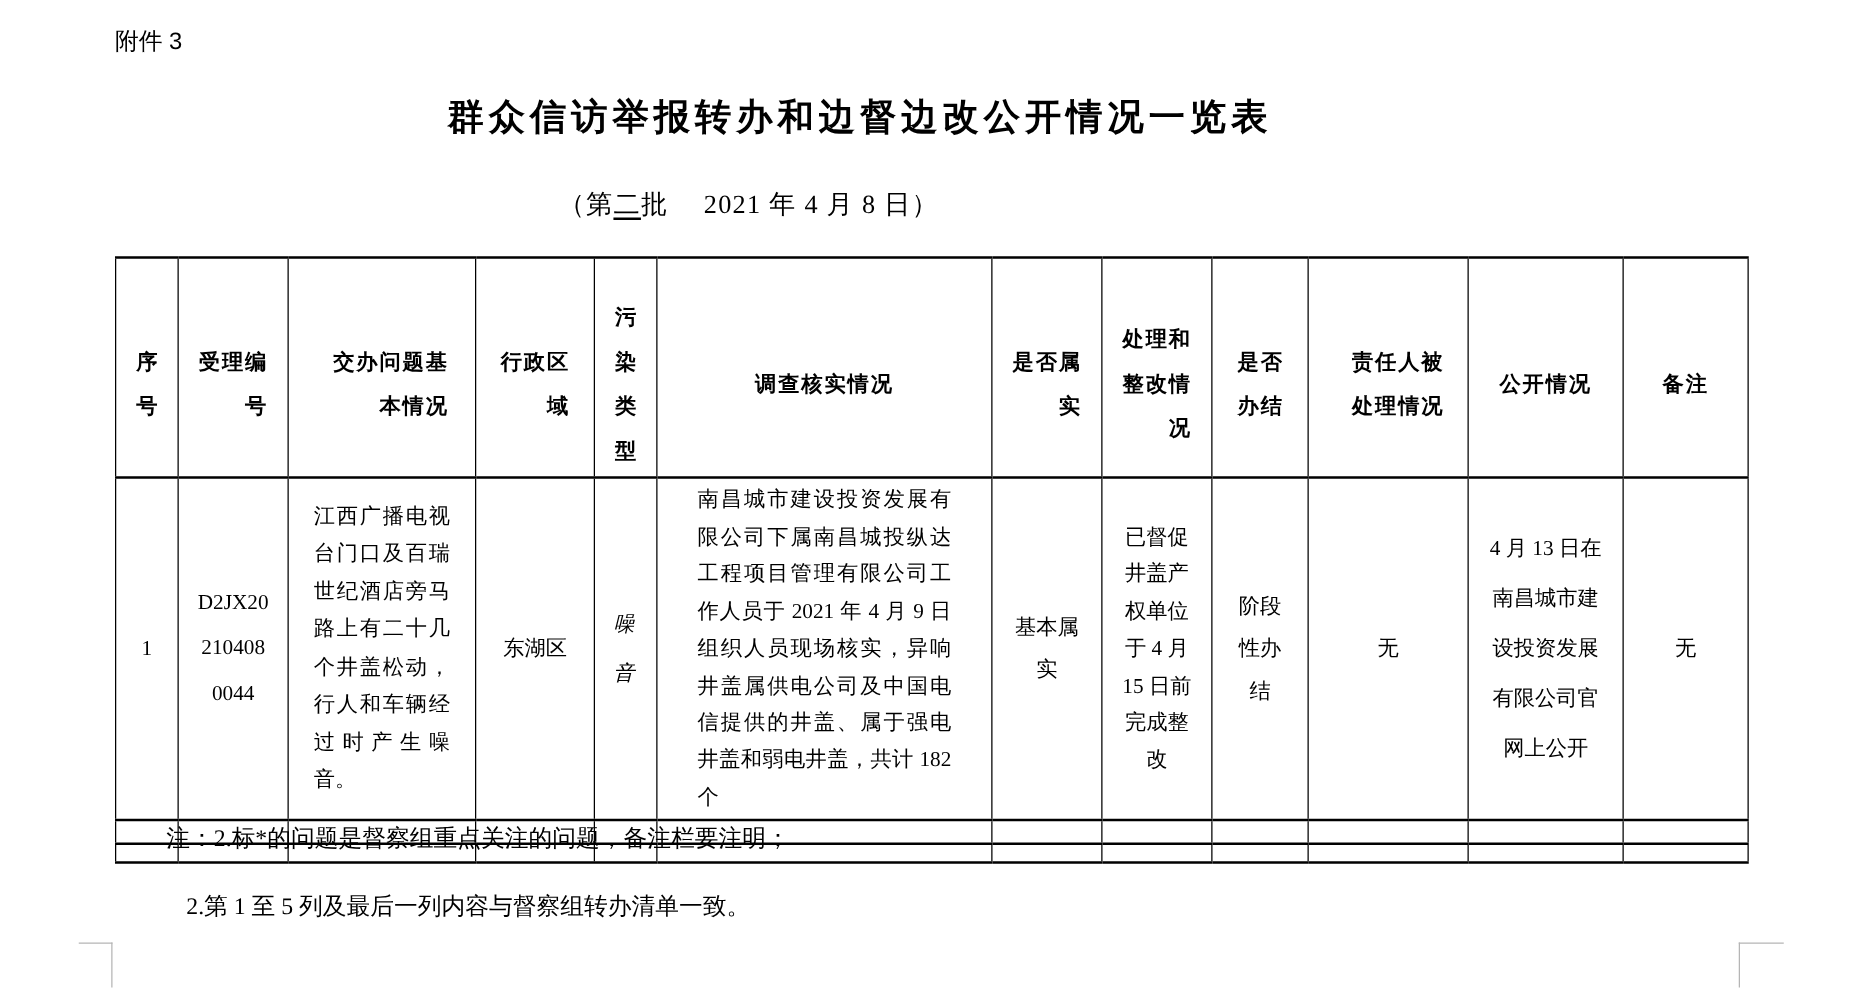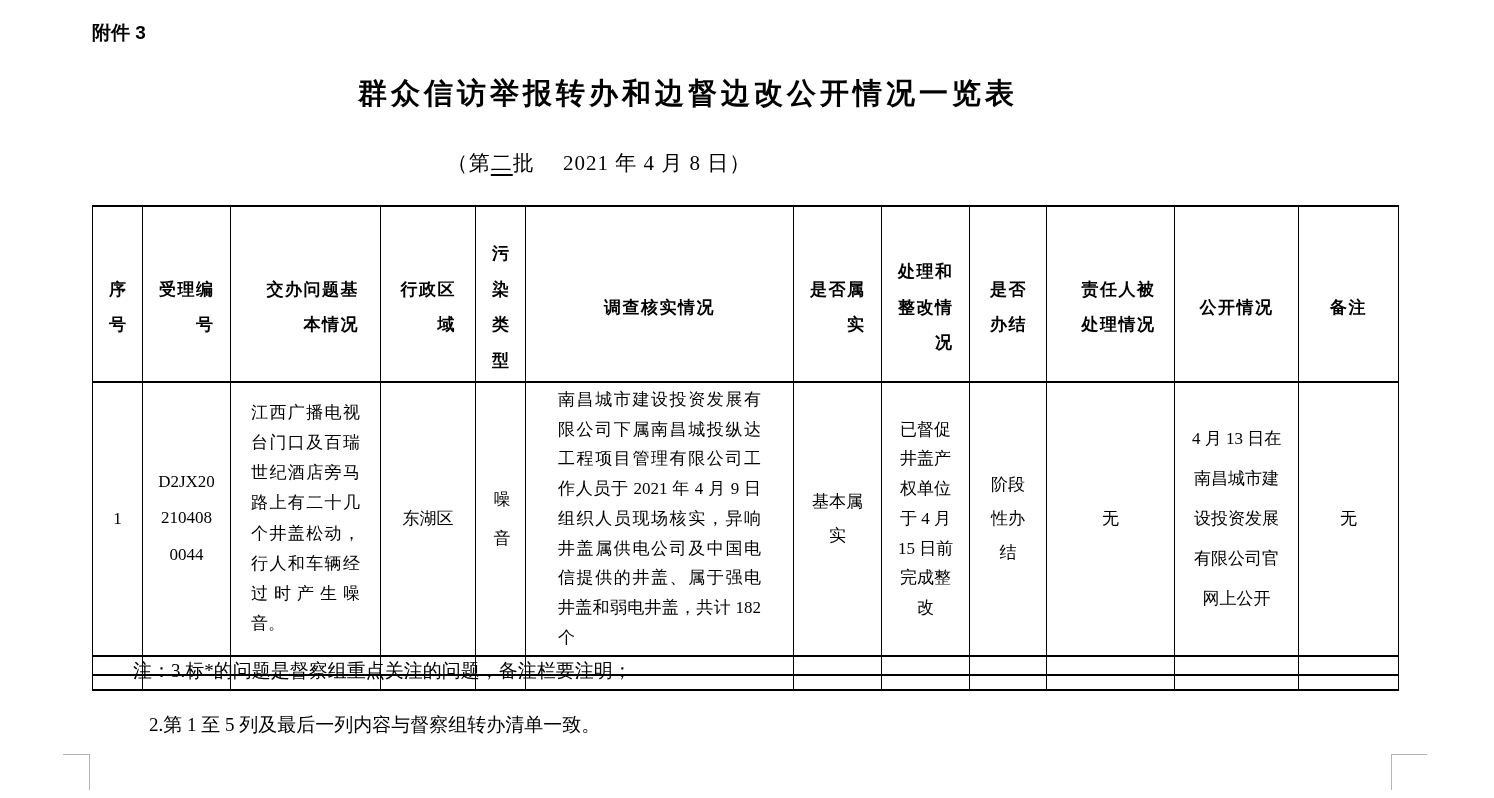--- a/index.html
+++ b/index.html
@@ -4,21 +4,21 @@
 <style>
   html,body{margin:0;padding:0;}
   body{
     width:1494px;height:798px;background:#ffffff;color:#000;
     font-family:"Liberation Serif","DejaVu Serif",serif;
     position:relative;overflow:hidden;
   }
   .attachment{
     position:absolute;left:92px;top:20px;
     font-family:"Liberation Sans","DejaVu Sans",sans-serif;
-    font-weight:bold;font-size:19px;
+    font-weight:normal;font-size:19px;
   }
   .title{
     position:absolute;left:0;top:74px;width:1376px;margin:0;
     text-align:center;
     font-family:"Liberation Sans","DejaVu Sans",sans-serif;
     font-weight:bold;font-size:29px;letter-spacing:4px;
   }
   .subtitle{
     position:absolute;left:0;top:149px;width:1198px;
     text-align:center;font-size:21px;letter-spacing:1px;
@@ -41,21 +41,21 @@
   tr.hdr{height:150px;}
   tr.data{height:243px;}
   tr.empty-a{height:19px;}
   tr.empty-b{height:15px;}
   .hw{display:inline-block;text-align:right;margin-top:27px;}
   .hw-1{max-width:20px;}
   .hw-3{max-width:56px;}
   .hw-2{max-width:38px;}
   .hw-5{max-width:90px;}
   .hw-6{max-width:107px;}
-  .cw1{display:inline-block;max-width:20px;text-align:right;line-height:2.3;}
+  .cw1{display:inline-block;max-width:20px;text-align:left;line-height:2.3;font-style:italic;}
   .bw{display:inline-block;max-width:58px;word-break:break-all;line-height:2.15;}
   td.cell-issue{text-align:justify;padding:2px 20px;line-height:1.78;}
   td.cell-verification{text-align:justify;padding:2px 32px;line-height:1.75;}
   td.cell-istrue{padding:2px 12px;}
   td.cell-handling{padding:2px 13px;line-height:1.75;}
   td.cell-closed{padding:2px 18px;}
   td.cell-disclosure{padding:2px 16px;line-height:2.35;}
 
   .note{position:absolute;font-size:19px;white-space:nowrap;}
   .note-1{left:133px;top:658px;}
@@ -148,19 +148,19 @@
           <td></td>
           <td></td>
           <td></td>
           <td></td>
           <td></td>
           <td></td>
       </tr>
     </tbody>
   </table>
 
-  <div class="note note-1">注：3.标*的问题是督察组重点关注的问题，备注栏要注明；</div>
+  <div class="note note-1">注：2.标*的问题是督察组重点关注的问题，备注栏要注明；</div>
   <div class="note note-2">2.第 1 至 5 列及最后一列内容与督察组转办清单一致。</div>
 
   <div class="mark mark-left"></div>
   <div class="mark mark-right"></div>
 
 </div>
 
 </body></html>

